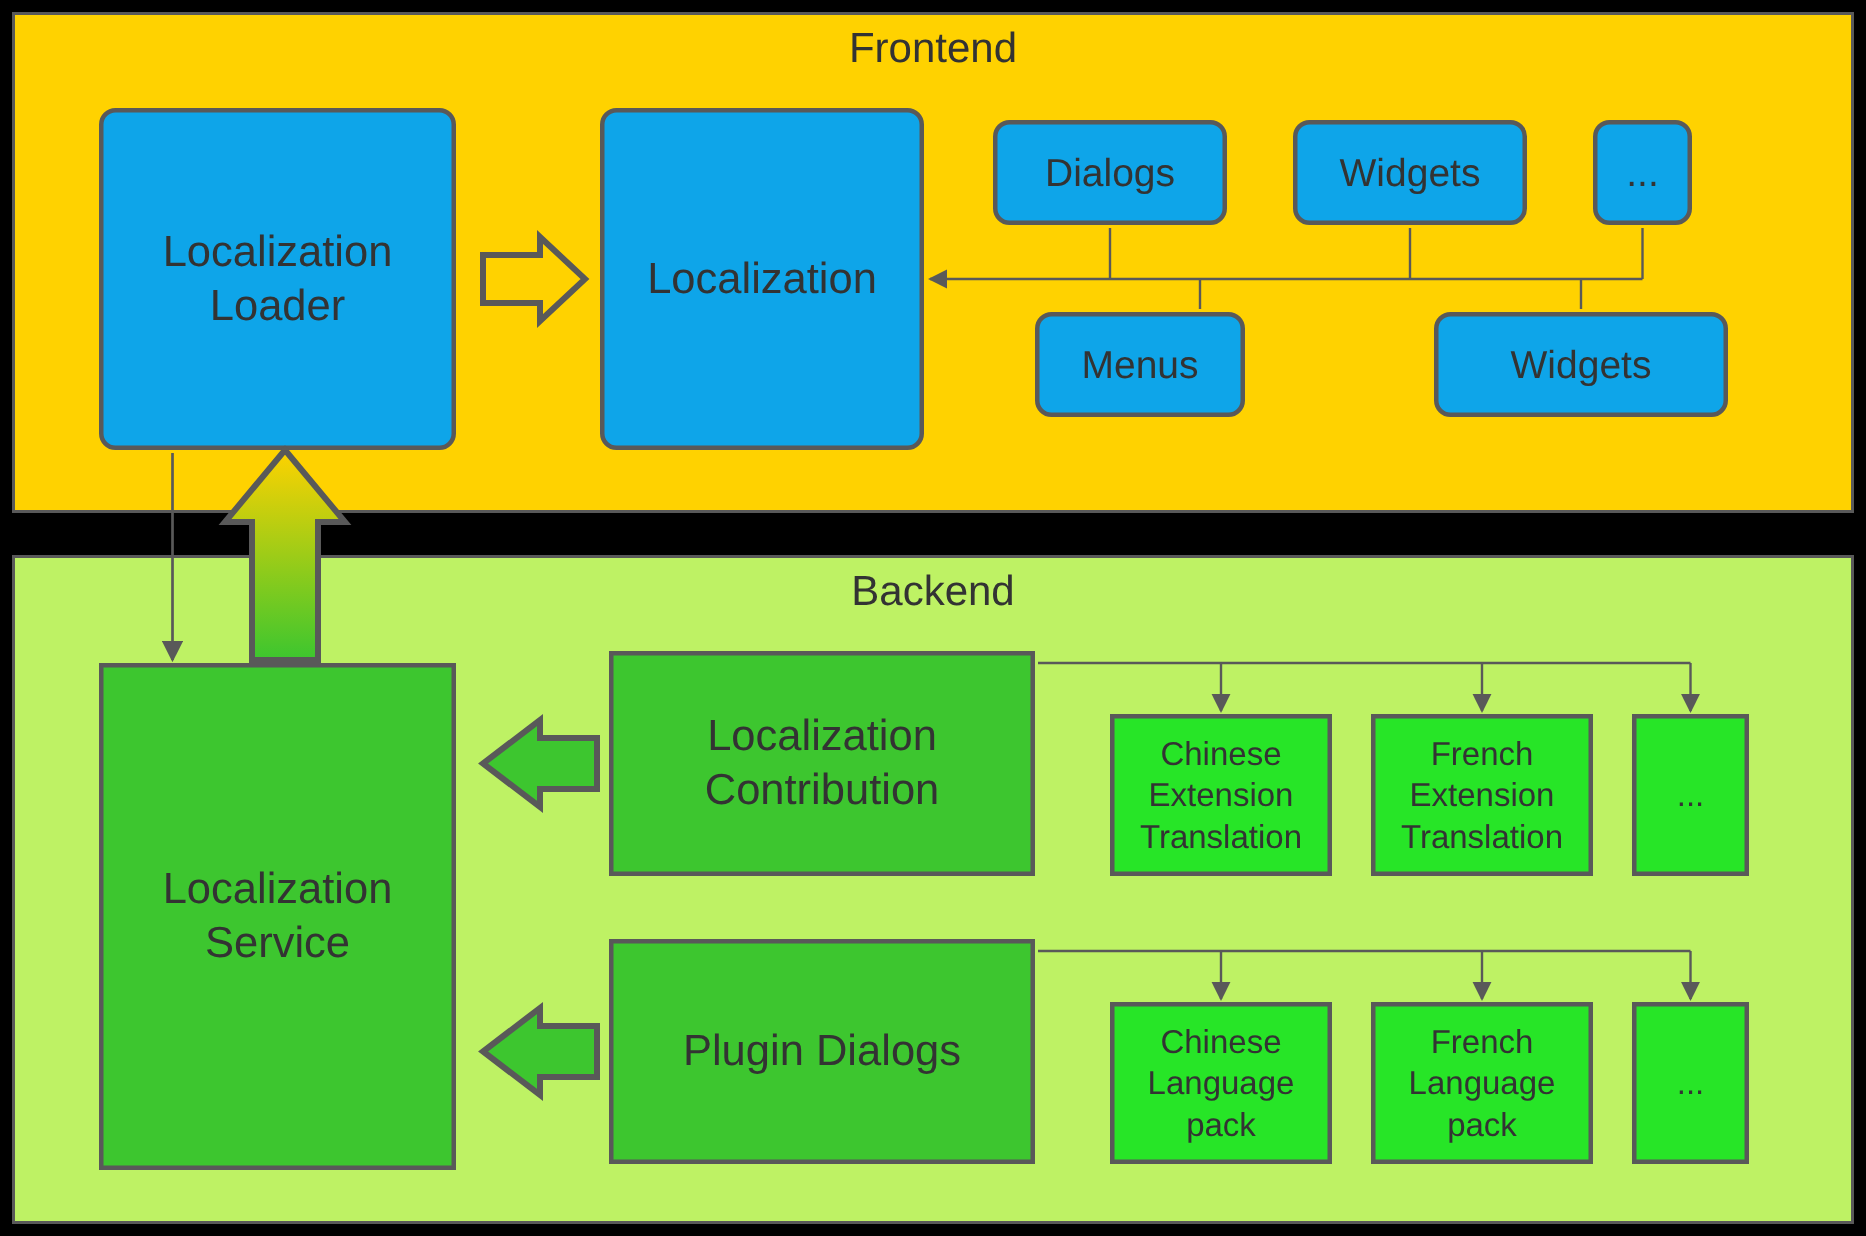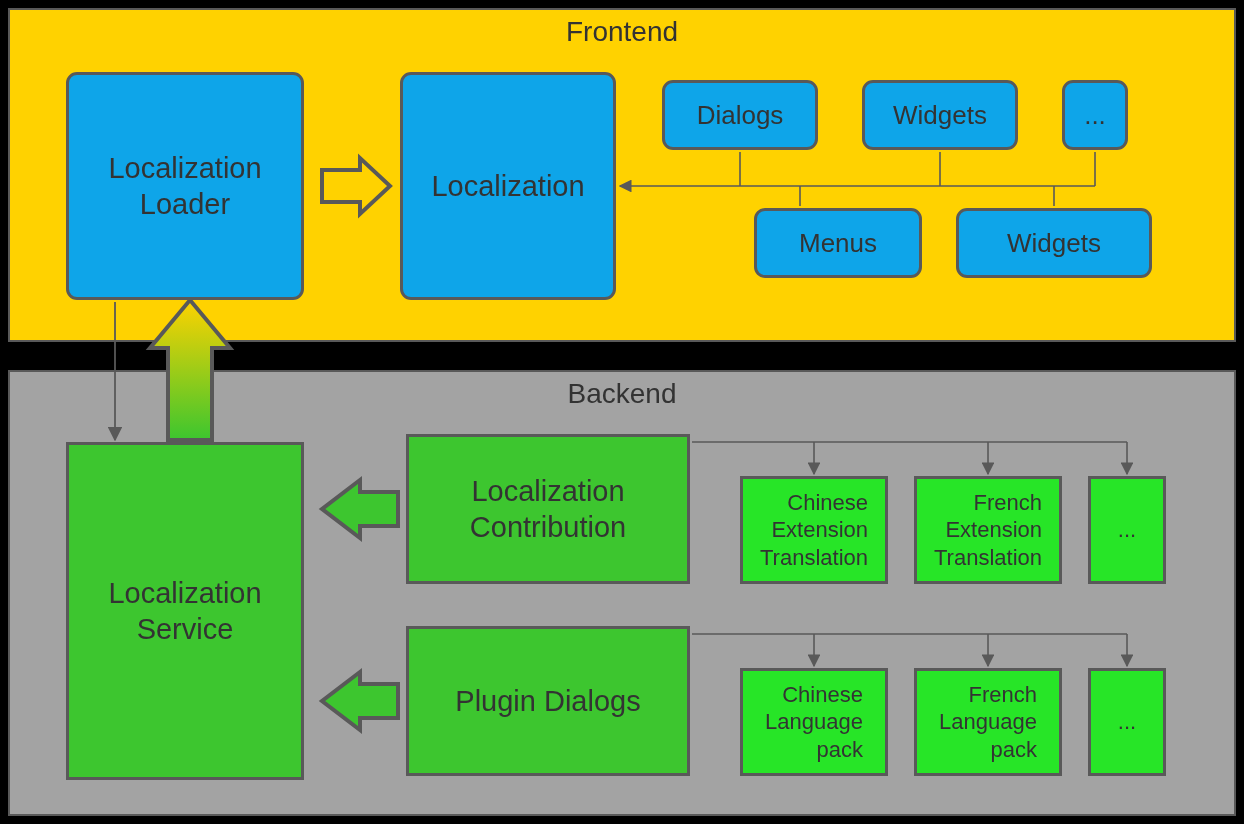--- a/index.html
+++ b/index.html
@@ -15,62 +15,62 @@
     position: absolute;
     border: 2px solid #595959;
   }
   .frontend-panel {
     left: 8px; top: 8px; width: 1228px; height: 334px;
     background: #ffd200;
     padding-left: 21px;
   }
   .backend-panel {
     left: 8px; top: 370px; width: 1228px; height: 446px;
-    background: #a3a3a3;
+    background: #bef264;
     padding-left: 20px;
   }
   .panel-title {
     position: absolute;
     top: 6px; left: 50%; transform: translateX(-50%);
     font-size: 28px; color: #333;
   }
   .box {
     position: absolute;
     border: 3px solid #595959;
     display: flex; align-items: center; justify-content: center;
     text-align: center;
     color: #333;
     line-height: 1.25;
   }
   .box.big  { font-size: 29px; }
   .box.med  { font-size: 26px; }
   .box.sm   { font-size: 22px; }
   .yellow   { background: #0ea5e9; border-radius: 11px; }
   .green    { background: #3dc62f; }
-  .bgreen   { background: #27e527; text-align: right; } 
+  .bgreen   { background: #27e527; } 
 
   svg.wires { position:absolute; left:0; top:0; pointer-events:none; }
 </style>
 </head>
 <body>
 
 <div class="panel frontend-panel">
   <div class="panel-title">Frontend</div>
 
   <div class="box big yellow" style="left:56px; top:62px; width:238px; height:228px;">Localization<br>Loader</div>
 
   <div class="box big yellow" style="left:390px; top:62px; width:216px; height:228px;">Localization</div>
 
   <div class="box med yellow" style="left:652px; top:70px; width:156px; height:70px;">Dialogs</div>
 
   <div class="box med yellow" style="left:852px; top:70px; width:156px; height:70px;">Widgets</div>
 
   <div class="box med yellow" style="left:1052px; top:70px; width:66px; height:70px;">...</div>
 
-  <div class="box med yellow" style="left:744px; top:198px; width:168px; height:70px;">Menus</div>
+  <div class="box med yellow" style="left:680px; top:198px; width:140px; height:70px;">Menus</div>
 
   <div class="box med yellow" style="left:946px; top:198px; width:196px; height:70px;">Widgets</div>
 
   <svg class="wires" width="1228" height="334">
     <defs>
       <marker id="arrL" viewBox="0 0 10 10" refX="9" refY="5" markerWidth="8" markerHeight="8" orient="auto-start-reverse">
         <path d="M0,0 L10,5 L0,10 z" fill="#595959"></path>
       </marker>
     </defs>
 

